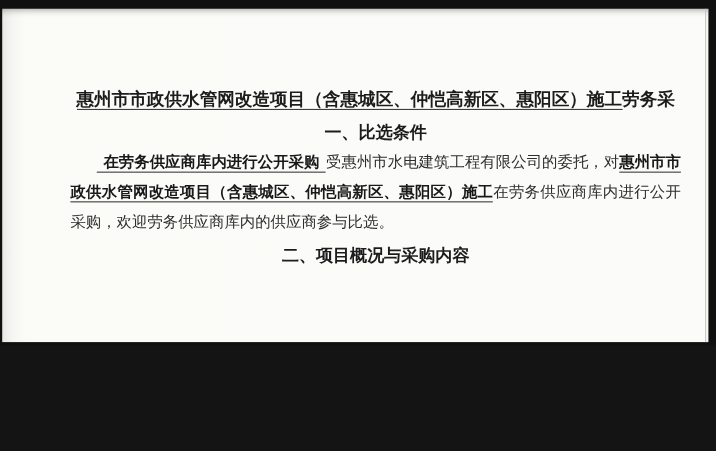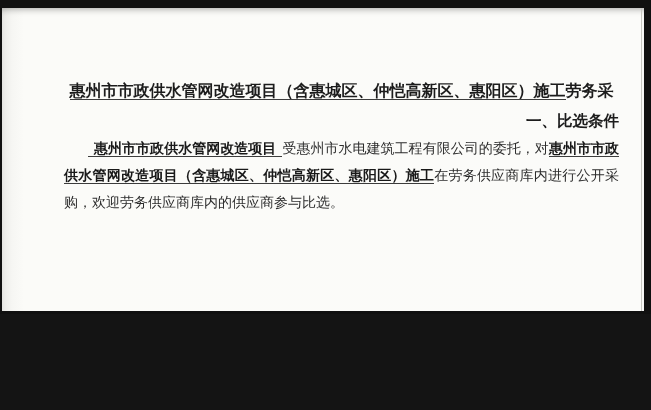--- a/index.html
+++ b/index.html
@@ -62,21 +62,21 @@
   }
   .b {
     font-weight: 700;
     color: #191919;
   }
   .heading {
     margin-top: 3px;
     font-size: 15.5px;
     font-weight: 700;
     color: #1c1c1c;
-    text-align: right;
+    text-align: center;
   }
   .para {
     margin: 1px 0 0 0;
     text-indent: 24px;
   }
   .clause {
     text-indent: 24px;
     white-space: nowrap;
     text-align: left;
   }
@@ -96,22 +96,23 @@
 
     <div class="content">
 
       <div class="doc-title">
         <span class="u">惠州市市政供水管网改造项目（含惠城区、仲恺高新区、惠阳区）施工</span><span>劳务采</span><br>
       </div>
 
       <div class="heading">一、比选条件</div>
 
       <p class="para">
-        <span class="u b blank-pad-sm">惠州市市政供水管网改造项目</span><span>受惠州市水电建筑工程有限公司的委托，对</span><span class="u b">惠州市市政供水管网改造项目（含惠城区、仲恺高新区、惠阳区）施工</span><span>在劳务供应商库内进行公开采购，欢迎劳务供应商库内的供应商参与比选。</span>
+        <span class="u b blank-pad-sm">在劳务供应商库内进行公开采购</span><span>受惠州市水电建筑工程有限公司的委托，对</span><span class="u b">惠州市市政供水管网改造项目（含惠城区、仲恺高新区、惠阳区）施工</span><span>在劳务供应商库内进行公开采购，欢迎劳务供应商库内的供应商参与比选。</span>
       </p>
 
+      <div class="heading">二、项目概况与采购内容</div>
 
 
 
 
     </div>
   </div>
 </div>
 
 </body></html>

